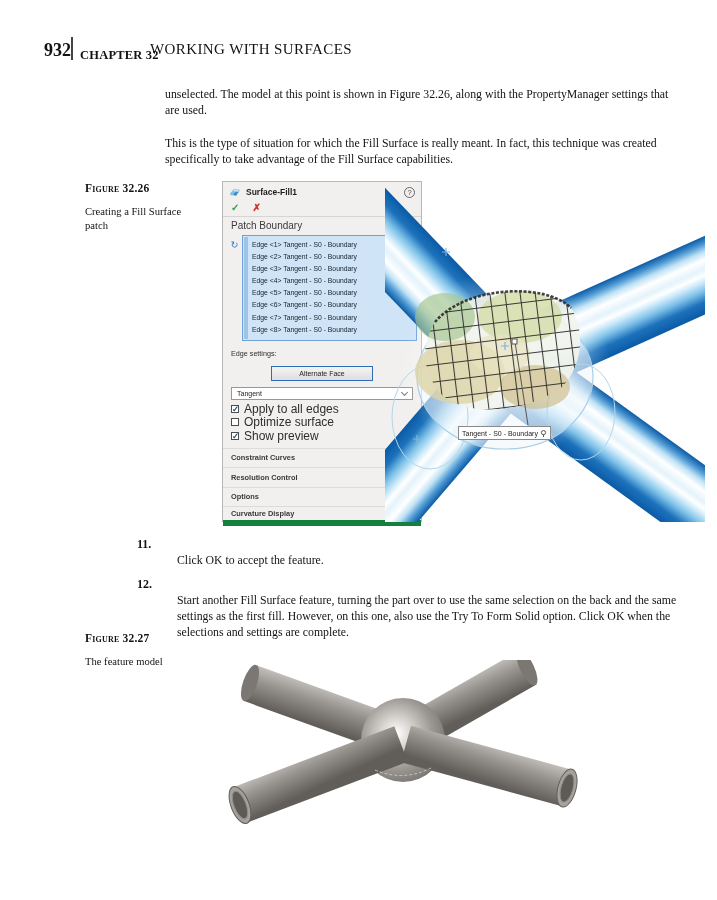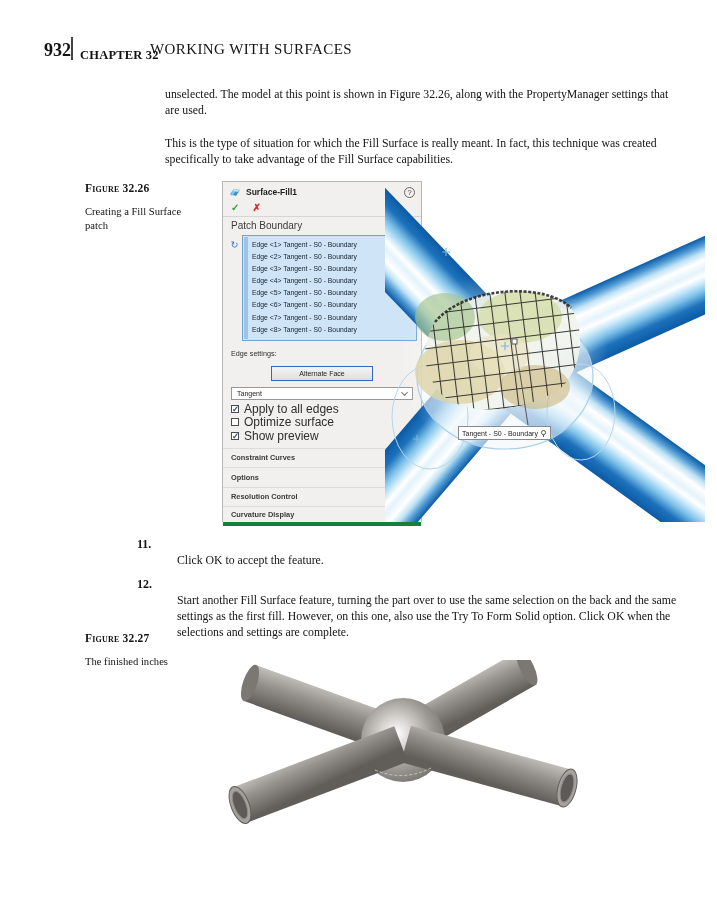--- a/index.html
+++ b/index.html
@@ -61,21 +61,21 @@
   .dropdown { height:13px; border:1px solid #979797; background:#fff; display:flex; align-items:center;
               padding:0 5px; font-size:7px; color:#222; }
   .dropdown .chev { border-color:#777; }
   .cb-row { display:flex; align-items:center; gap:5px; height:13.5px; padding:0 8px; }
   .cb { width:8px; height:8px; border:1px solid #4c4c4c; background:#fff; font-size:8.5px; line-height:7px;
         text-align:center; color:#1f4e8c; font-weight:bold; }
   .cb-lab { font-size:12px; }
   .pm-foot { margin-top:5px; }
   .pm-collapsed { display:flex; align-items:center; height:19.5px; padding:0 8px; border-top:1px solid #dddcda;
                   font-weight:bold; font-size:7.4px; color:#3a3a3a; background:#f1f0ef;text-align:right; }
-  .pm-collapsed:last-child { border-bottom:4px solid #15803d; }
+  .pm-collapsed:last-child { border-bottom:6px solid #15803d; }
 
   
   .vp { left:385px; top:182px; width:320px; height:340px; }
   .callout { left:458px; top:426px; height:14px; display:flex; align-items:center; gap:2px;
              border:1px solid #8a8a8a; background:#fff; padding:0 3px;
              font-family:"Liberation Sans",sans-serif; font-size:7px; color:#222; white-space:nowrap; }
 
   
   .steps { left:137px; top:537px; width:548px; }
   .step { display:flex; margin-bottom:9px;flex-direction:column; }
@@ -161,25 +161,25 @@
       <span class="cb">✓</span>
       <span class="cb-lab">Show preview</span>
     </div>
 
     <div class="pm-foot">
       <div class="pm-collapsed">
         <span>Constraint Curves</span>
         <span class="chev down"></span>
       </div>
       <div class="pm-collapsed">
+        <span>Resolution Control</span>
+        <span class="chev down"></span>
+      </div>
+      <div class="pm-collapsed">
         <span>Options</span>
-        <span class="chev down"></span>
-      </div>
-      <div class="pm-collapsed">
-        <span>Resolution Control</span>
         <span class="chev down"></span>
       </div>
       <div class="pm-collapsed">
         <span>Curvature Display</span>
         <span class="chev down"></span>
       </div>
     </div>
   </div>
 
   <svg class="abs vp" viewBox="0 0 320 340">
@@ -259,21 +259,21 @@
       <span class="txt">Click OK to accept the feature.</span>
     </div>
     <div class="step">
       <span class="num">12.</span>
       <span class="txt">Start another Fill Surface feature, turning the part over to use the same selection on the back and the same settings as the first fill. However, on this one, also use the Try To Form Solid option. Click OK when the selections and settings are complete.</span>
     </div>
   </div>
 
   <div class="abs figcap figcap27">
     <div class="lab">Figure 32.27</div>
-    <div class="txt">The finished inches</div>
+    <div class="txt">The feature model</div>
   </div>
 
   <svg class="abs fig27" viewBox="0 0 400 212">
     <defs>
       <linearGradient id="tubeA" gradientUnits="userSpaceOnUse" x1="186" y1="57" x2="174" y2="93">
         <stop offset="0" stop-color="#c2beb9"></stop>
         <stop offset=".4" stop-color="#96928d"></stop>
         <stop offset="1" stop-color="#615d59"></stop>
       </linearGradient>
       <linearGradient id="tubeB" gradientUnits="userSpaceOnUse" x1="150" y1="59" x2="166" y2="93">

